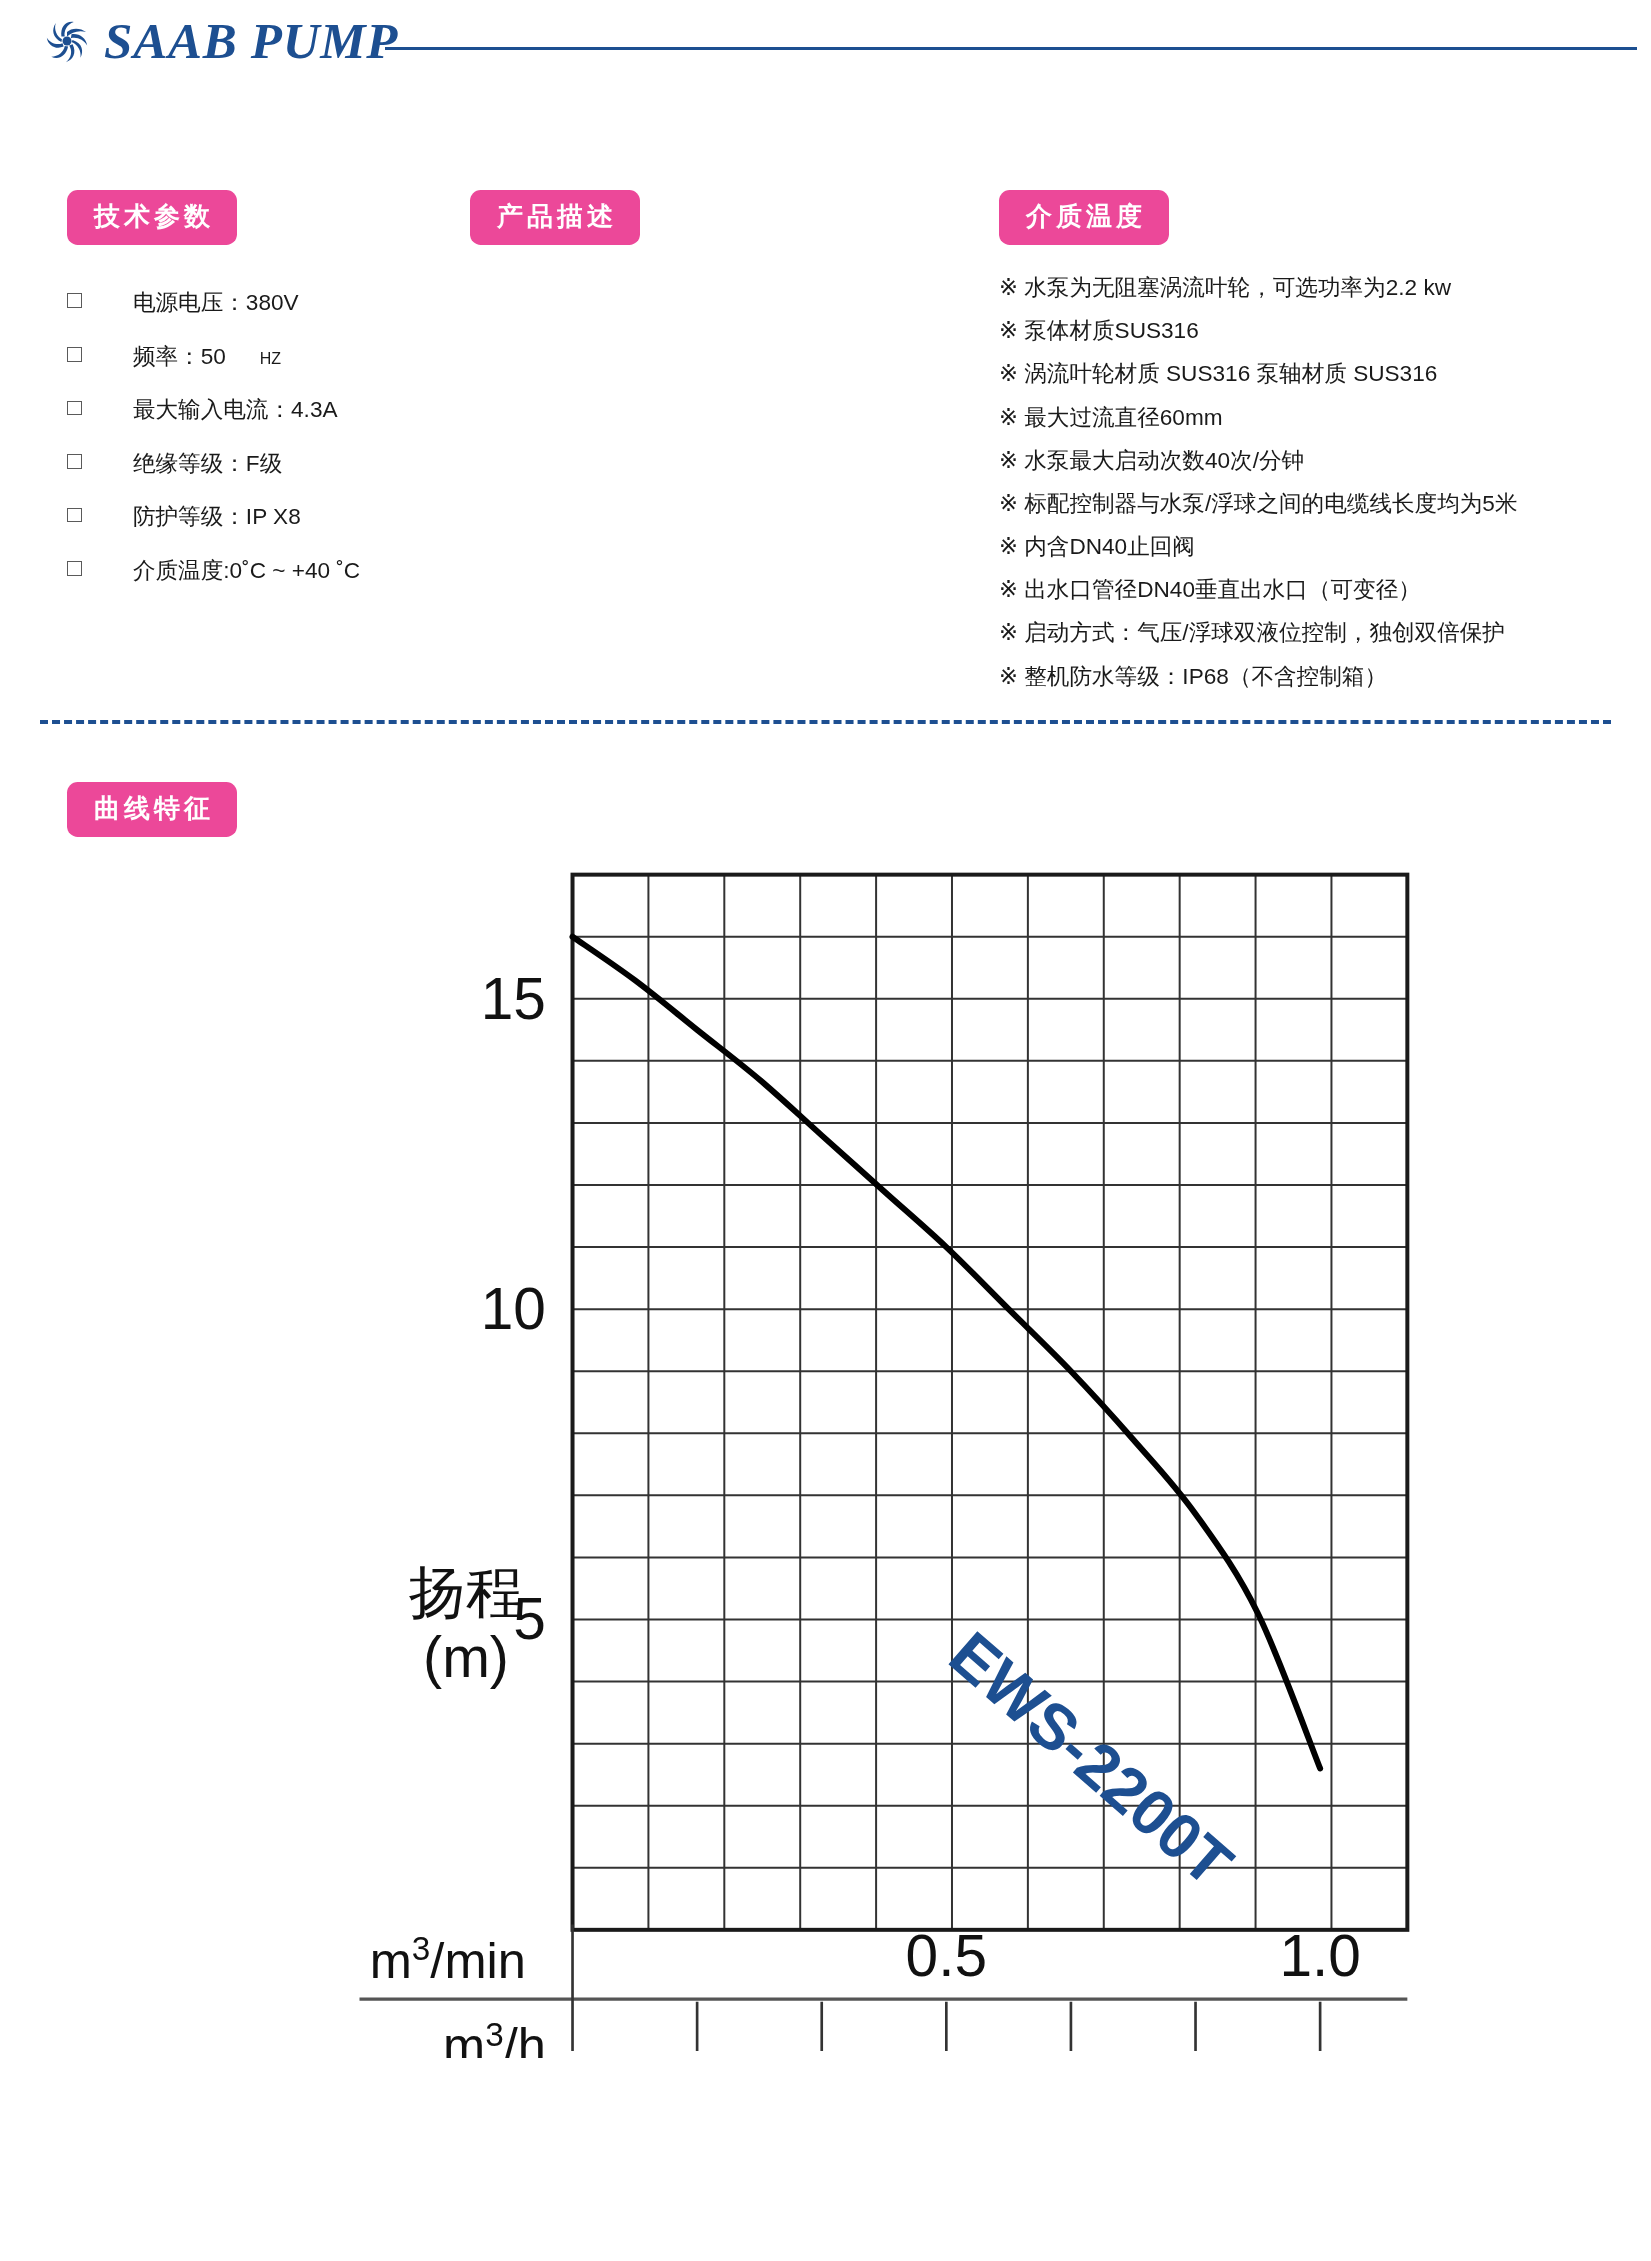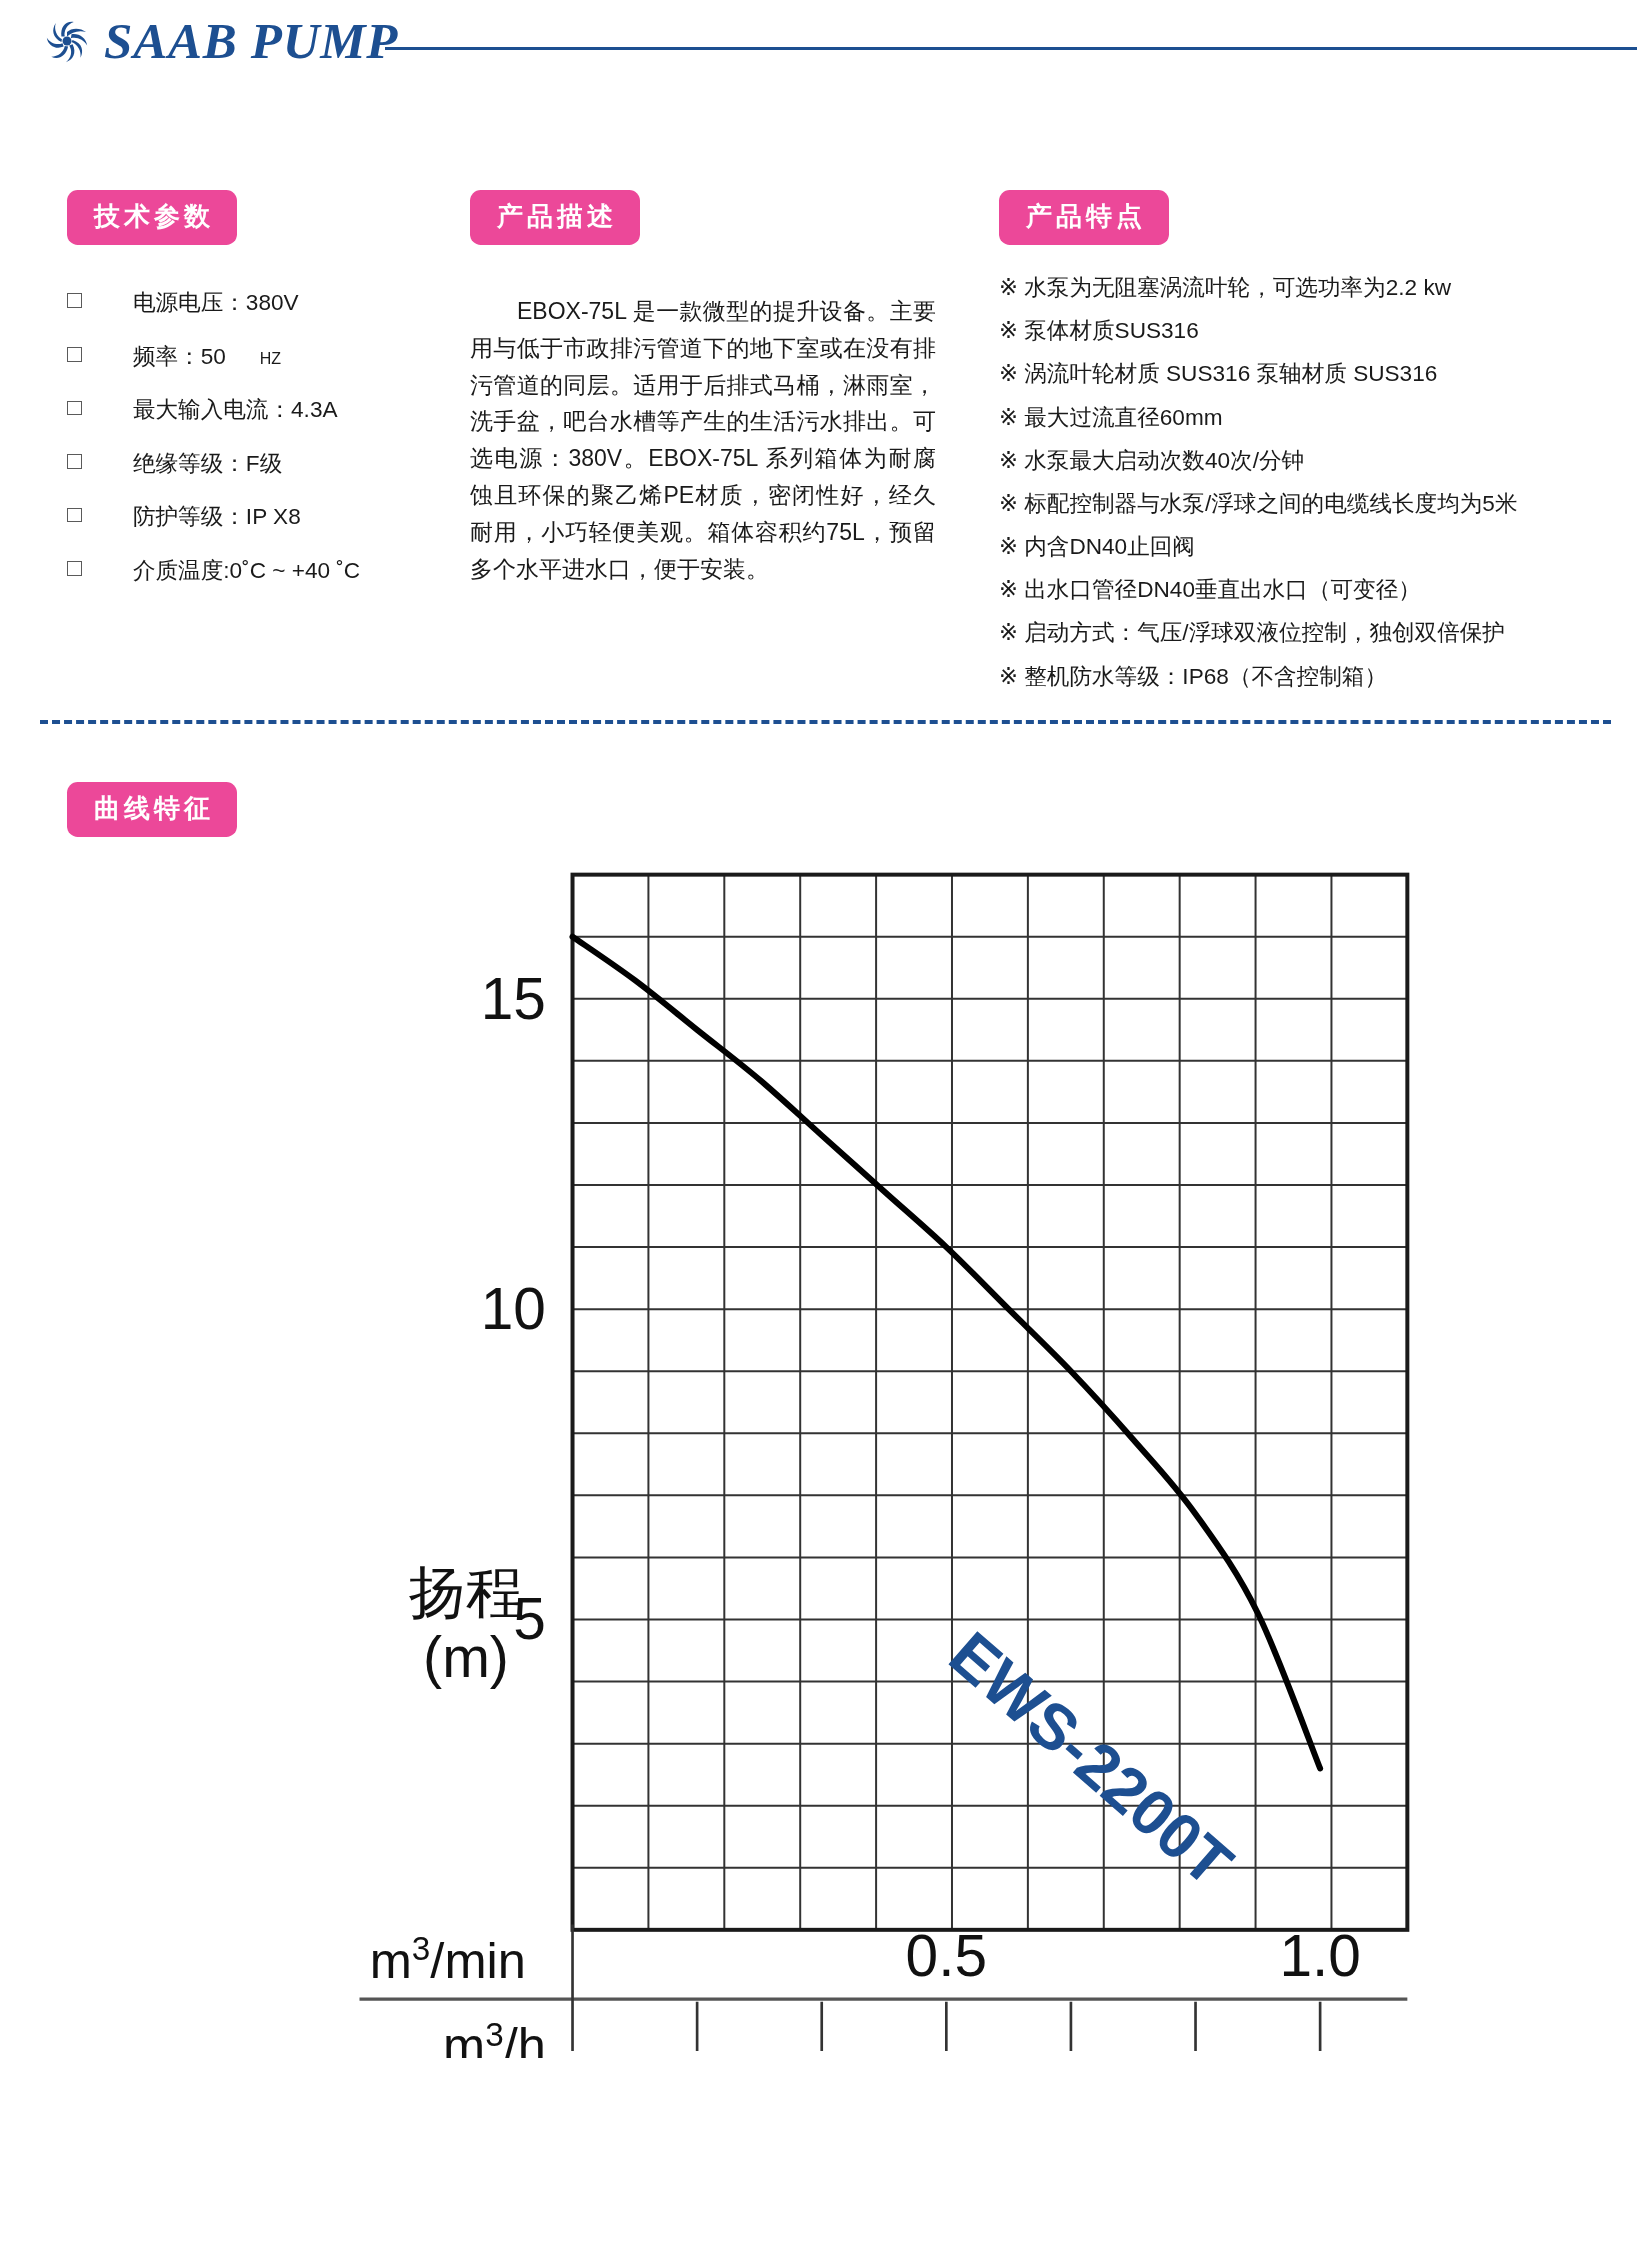--- a/index.html
+++ b/index.html
@@ -155,25 +155,24 @@
       </div>
       <div class="spec-item">
         <span class="spec-box"></span>
         <span class="spec-text">介质温度:0˚C ~ +40 ˚C</span>
       </div>
     </div>
   </div>
 
   <div class="col-desc">
     <div class="pill">产品描述</div>
-    <p class="desc-body">EBOX-75L 是一款微型的提升设备。主要用与低于市政排污管道下的地下室或在没有排污管道的同层。适用于后排式马桶，淋雨室，洗手盆，吧台水槽等产生的生活污水排出。可选电源：380V。EBOX-75L 系列箱体为耐腐蚀且环保的聚乙烯PE材质，密闭性好，经久耐用，小巧轻便美观。箱体容积约75L，预留多个水平进水口，便于安装。</p>
   </div>
 
   <div class="col-feats">
-    <div class="pill">产品特点</div>
+    <div class="pill">介质温度</div>
     <div class="feat-list">
       <div class="feat-item">※ 水泵为无阻塞涡流叶轮，可选功率为2.2 kw</div>
       <div class="feat-item">※ 泵体材质SUS316</div>
       <div class="feat-item">※ 涡流叶轮材质 SUS316  泵轴材质 SUS316</div>
       <div class="feat-item">※ 最大过流直径60mm</div>
       <div class="feat-item">※ 水泵最大启动次数40次/分钟</div>
       <div class="feat-item">※ 标配控制器与水泵/浮球之间的电缆线长度均为5米</div>
       <div class="feat-item">※ 内含DN40止回阀</div>
       <div class="feat-item">※ 出水口管径DN40垂直出水口（可变径）</div>
       <div class="feat-item">※ 启动方式：气压/浮球双液位控制，独创双倍保护</div>

